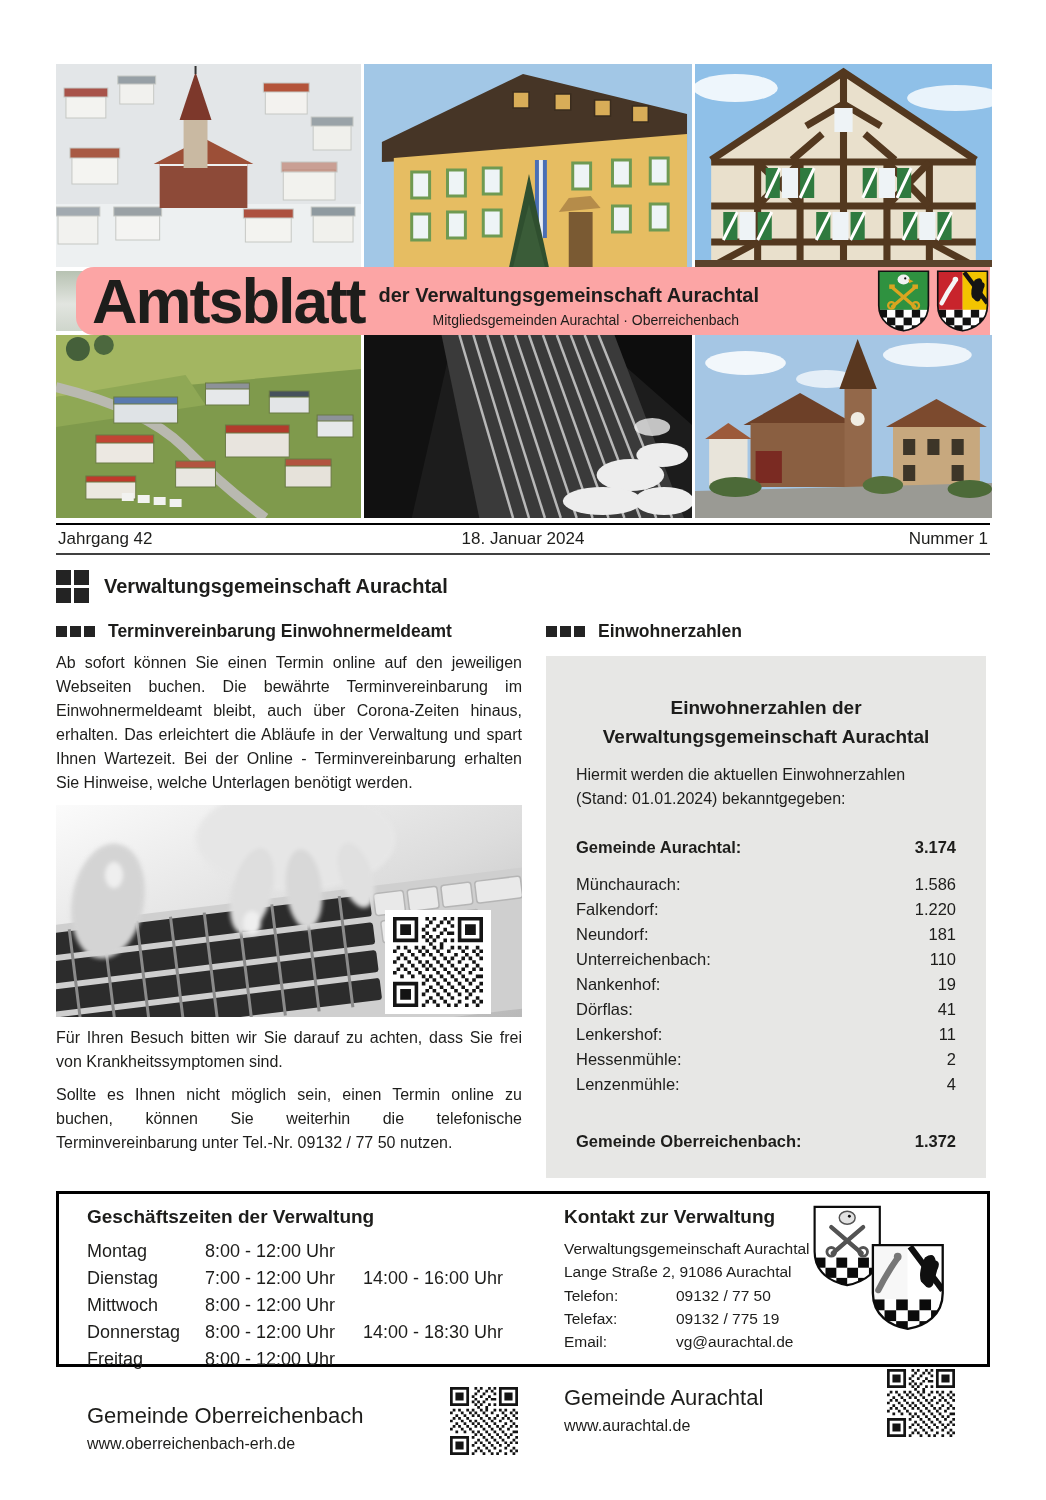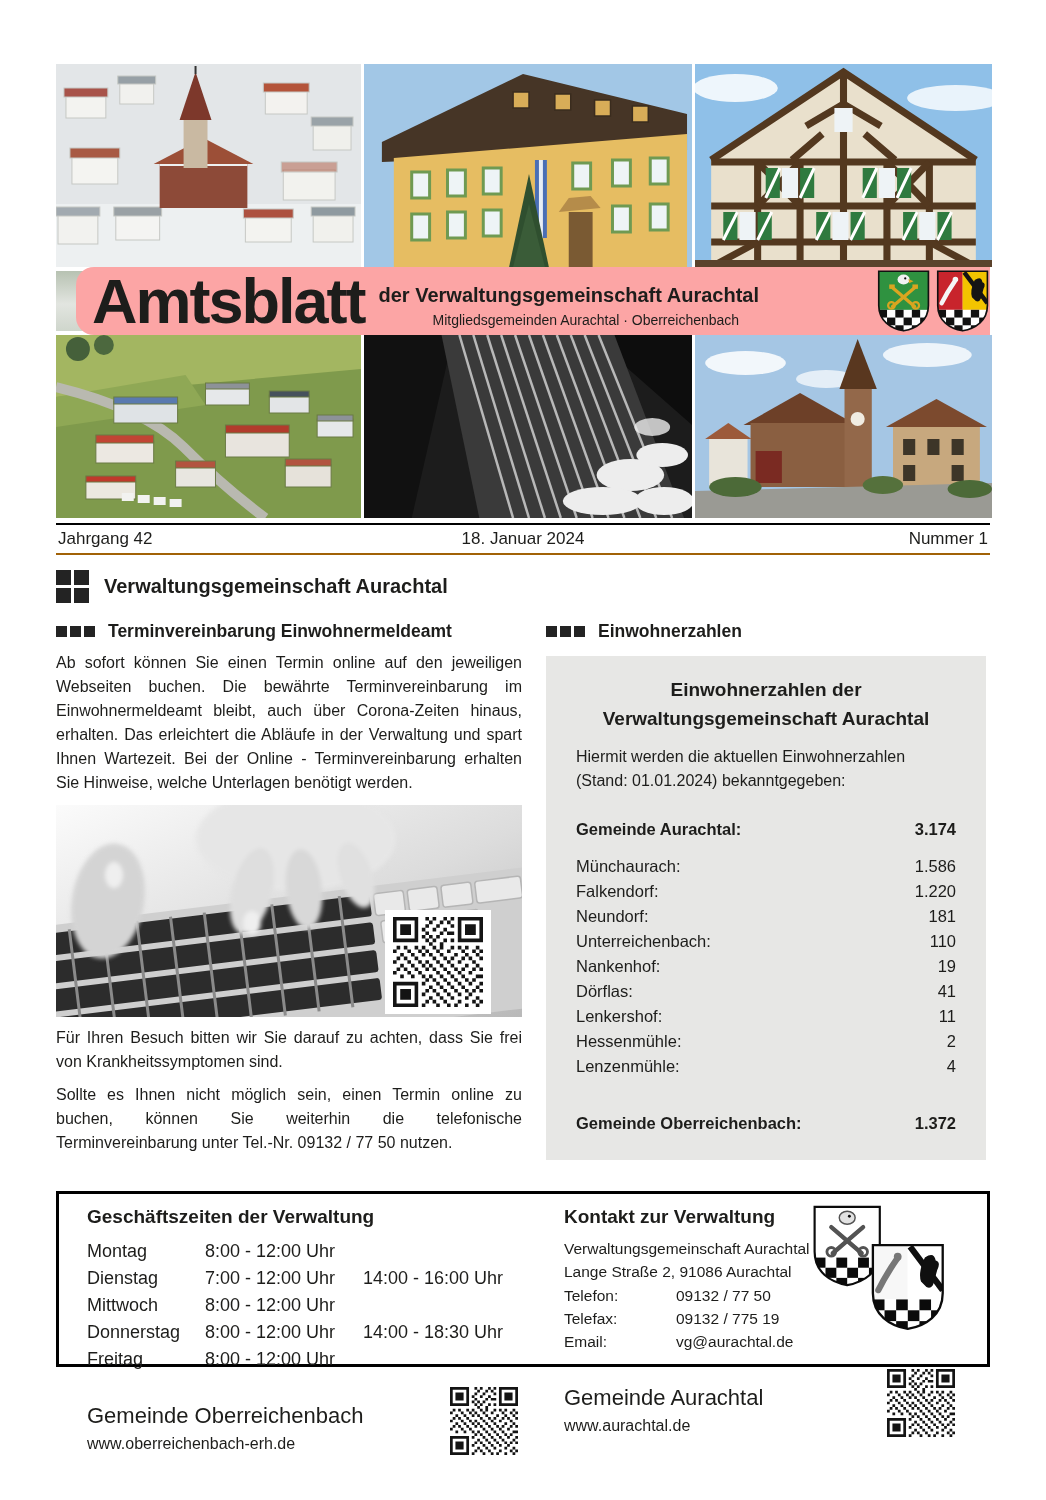--- a/index.html
+++ b/index.html
@@ -21,42 +21,42 @@
   .band{position:absolute;left:20px;right:0;top:0;bottom:0;background:#fca5a5;
         border-radius:18px 0 0 18px;display:flex;align-items:center;padding-left:16px;}
   .mh-title{font-size:63px;font-weight:bold;letter-spacing:-2px;margin:0;line-height:1;}
   .mh-sub{margin-left:14px;padding-top:10px;}
   .mh-sub-l1{font-size:20px;font-weight:bold;white-space:nowrap;}
   .mh-sub-l2{font-size:14px;margin-top:5px;padding-left:54px;white-space:nowrap;}
   .mh-arms{margin-left:auto;display:flex;gap:4px;align-items:flex-start;}
   .mh-arms svg{height:64px;width:auto;display:block;}
 
   
-  .dateline{margin-top:5px;border-top:2px solid #000;border-bottom:2px solid #a16207;
+  .dateline{margin-top:5px;border-top:2px solid #000;border-bottom:2px solid #404040;
         display:flex;align-items:center;padding:4px 2px;font-size:17px;}
   .dl-left{flex:1;}.dl-center{flex:1;text-align:center;}.dl-right{flex:1;text-align:right;}
 
   
   .section-header{display:flex;align-items:center;gap:15px;margin-top:15px;}
   .grid-icon{display:grid;grid-template-columns:15px 15px;grid-template-rows:15px 15px;gap:3px;}
   .grid-icon span{background:#232323;display:block;}
   .section-title{font-size:20px;font-weight:bold;margin:0;}
 
   
   .columns{display:grid;grid-template-columns:466px 440px;column-gap:28px;margin-top:18px;min-height:560px;gap:24px;}
   .sub-heading{display:flex;align-items:center;gap:13px;font-size:17.5px;font-weight:bold;}
   .marker{display:flex;gap:3px;}
   .marker span{width:11px;height:11px;background:#232323;display:block;}
   .body-text{font-size:16px;line-height:1.5;text-align:justify;margin:9px 0 0;}
   .photo-article{width:466px;height:212px;margin-top:10px;overflow:hidden;}
   .photo-article svg{width:100%;height:100%;display:block;}
   .mt8{margin-top:9px;}
 
   
-  .gray-box{background:#e7e7e5;margin-top:14px;padding:20px 30px 24px;box-sizing:border-box;}
+  .gray-box{background:#e7e7e5;margin-top:14px;padding:38px 30px 24px;box-sizing:border-box;}
   .gb-title{font-size:19px;font-weight:bold;text-align:center;line-height:1.5;}
   .gb-intro{font-size:16px;line-height:1.5;margin-top:12px;}
   .pop-table{margin-top:24px;font-size:16.5px;}
   .pop-row{display:flex;justify-content:space-between;padding:3px 0;}
   .pop-row.total{font-weight:bold;}
   .pop-row.first{margin-bottom:12px;}
   .pop-row.last{margin-top:32px;}
 
   
   .info-box{border:3px solid #000;margin-top:10px;height:176px;box-sizing:border-box;

